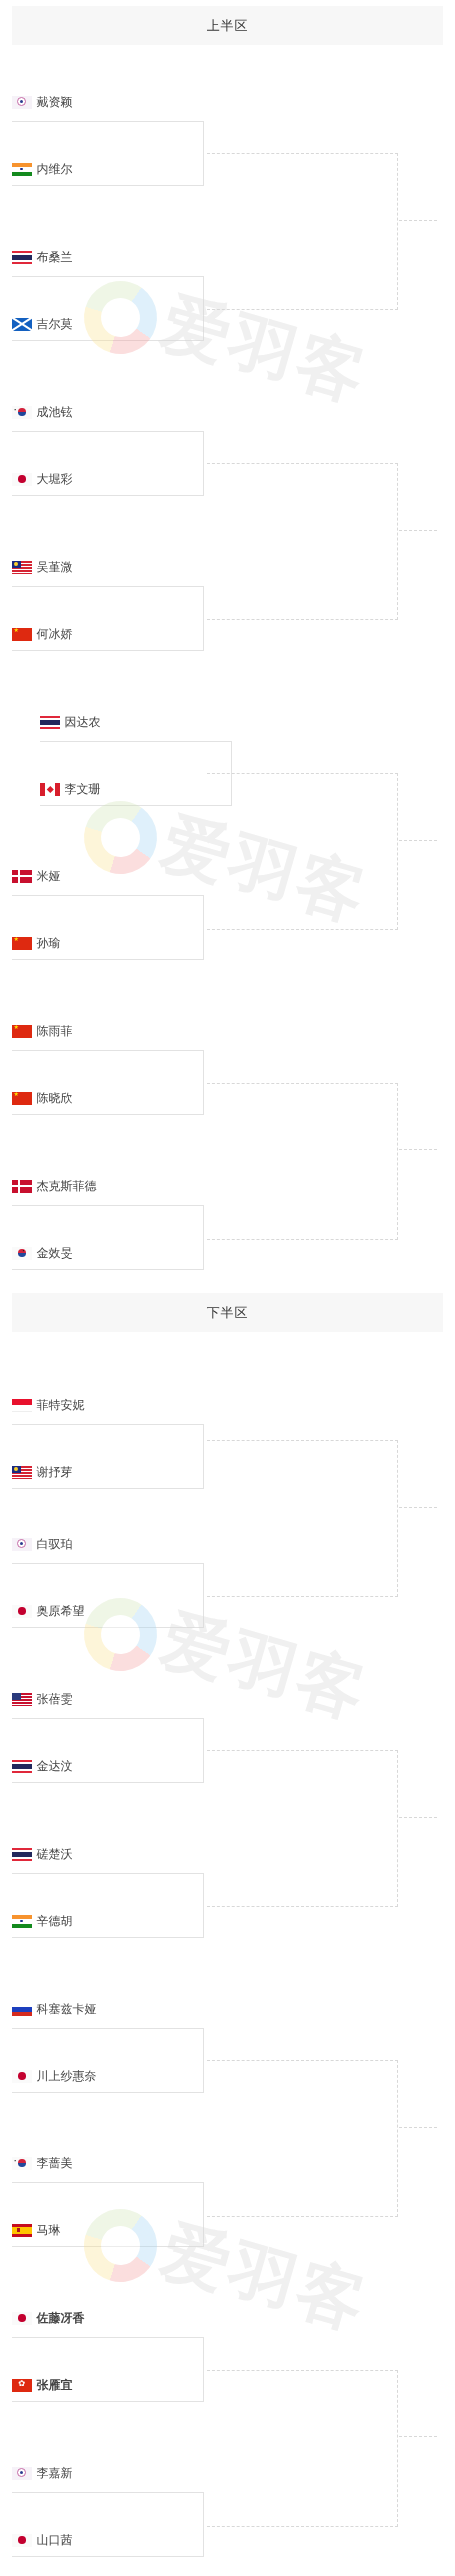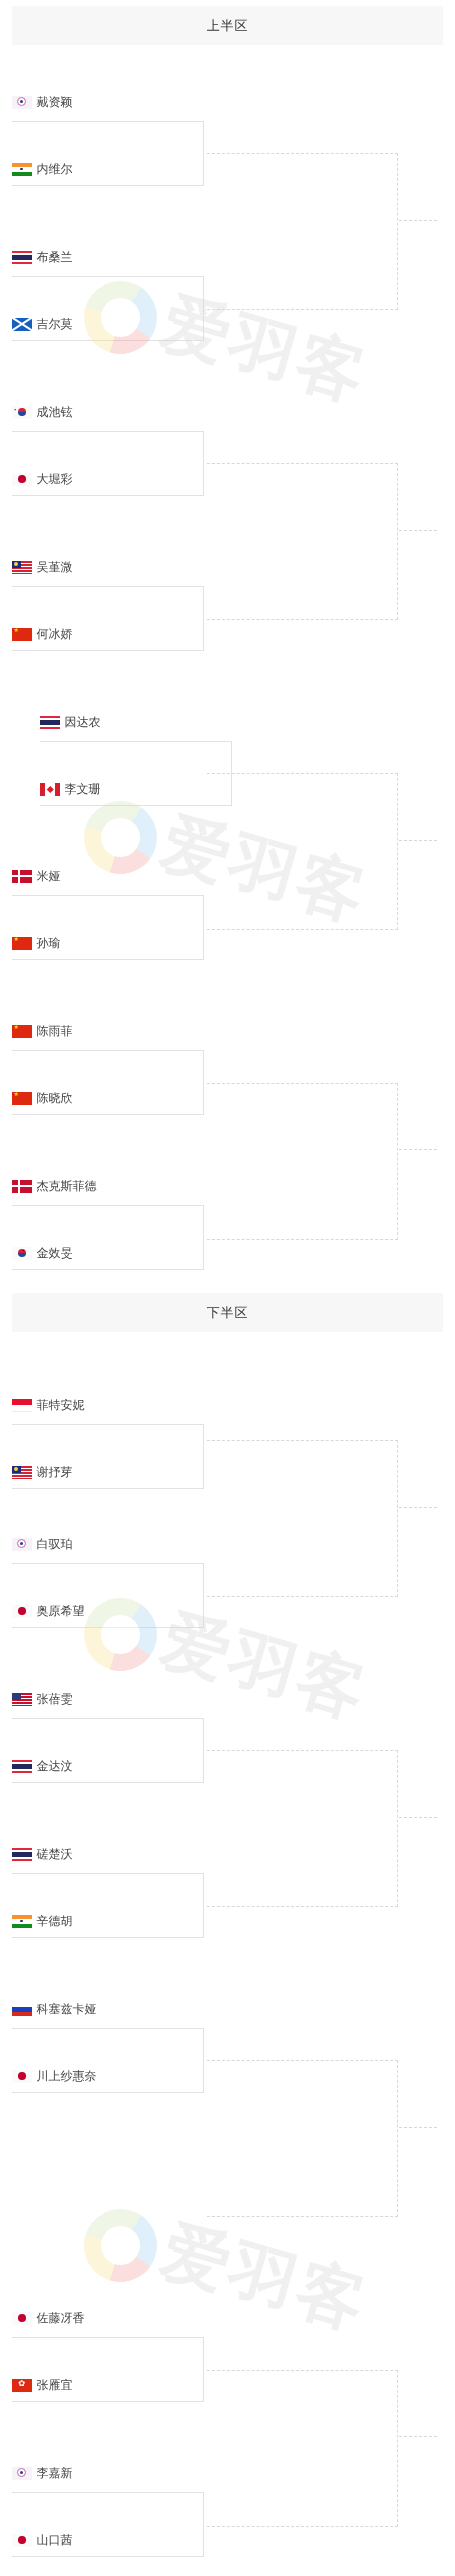--- a/index.html
+++ b/index.html
@@ -227,21 +227,32 @@
           <span class="flag f-rus" title="Russia"></span>
           <span class="name">科塞兹卡娅</span>
         </div>
         <div class="player p2">
           <span class="flag f-jpn" title="Japan"></span>
           <span class="name">川上纱惠奈</span>
         </div>
       </div>
       <div class="r2" style="top: 773px;"></div>
       <div class="r2-stub" style="top: 840px;"></div>
-      <div class="match" style="top: 929px;">
+      <div class="match" style="top: 774px;">
+        <div class="box"></div>
+        <div class="player p1">
+          <span class="flag f-kor" title="Korea"></span>
+          <span class="name">李蔷美</span>
+        </div>
+        <div class="player p2">
+          <span class="flag f-esp" title="Spain"></span>
+          <span class="name">马琳</span>
+        </div>
+      </div>
+      <div class="match" style="top: 929px; font-weight: bold;">
         <div class="box"></div>
         <div class="player p1">
           <span class="flag f-jpn" title="Japan"></span>
           <span class="name">佐藤冴香</span>
         </div>
         <div class="player p2">
           <span class="flag f-hkg" title="Hong Kong"></span>
           <span class="name">张雁宜</span>
         </div>
       </div>

